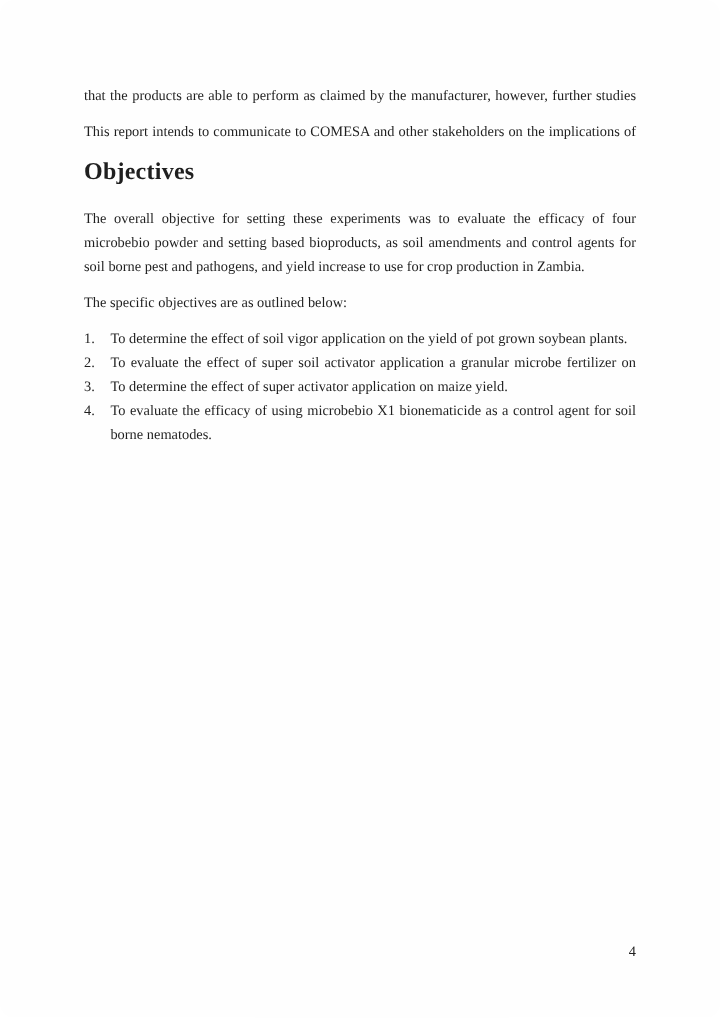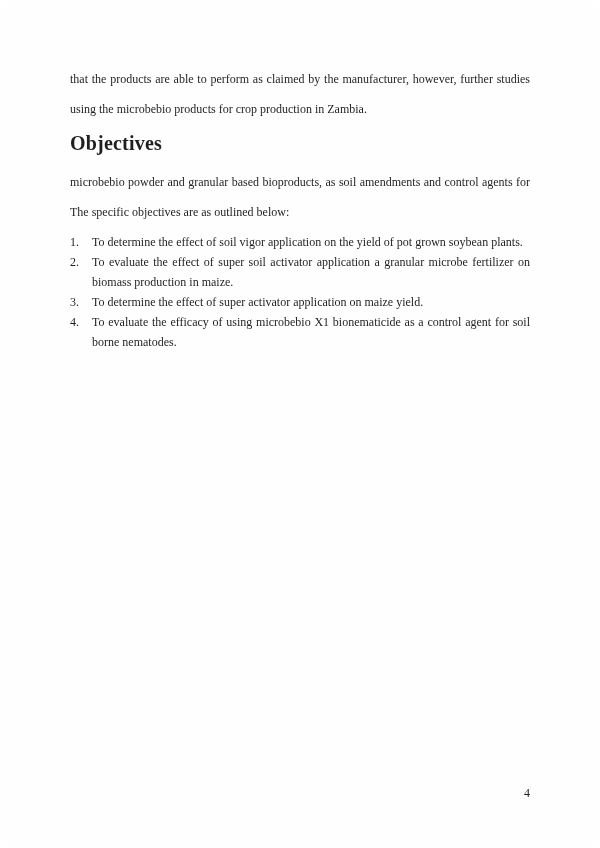--- a/index.html
+++ b/index.html
@@ -47,41 +47,42 @@
 </style>
 </head>
 <body>
 
 <div class="page">
   <div class="content" id="doc-content">
       <div class="paragraph">
         <div class="line jline">that the products are able to perform as claimed by the manufacturer, however, further studies</div>
       </div>
       <div class="paragraph">
-        <div class="line">using the microbebio products for crop production in Zambia.</div>
+        <div class="line jline">This report intends to communicate to COMESA and other stakeholders on the implications of</div>
       </div>
       <div class="heading">Objectives</div>
       <div class="paragraph">
-        <div class="line jline">microbebio powder and granular based bioproducts, as soil amendments and control agents for</div>
+        <div class="line jline">The overall objective for setting these experiments was to evaluate the efficacy of four</div>
+        <div class="line jline">microbebio powder and setting based bioproducts, as soil amendments and control agents for</div>
+        <div class="line">soil borne pest and pathogens, and yield increase to use for crop production in Zambia.</div>
       </div>
       <div class="paragraph">
         <div class="line">The specific objectives are as outlined below:</div>
       </div>
       <div class="olist">
         <div class="list-item">
           <div class="list-marker">1.</div>
           <div class="list-lines">
             <div class="line">To determine the effect of soil vigor application on the yield of pot grown soybean plants.</div>
           </div>
         </div>
         <div class="list-item">
           <div class="list-marker">2.</div>
           <div class="list-lines">
             <div class="line jline">To evaluate the effect of super soil activator application a granular microbe fertilizer on</div>
-            <div class="line">biomass production in maize.</div>
           </div>
         </div>
         <div class="list-item">
           <div class="list-marker">3.</div>
           <div class="list-lines">
             <div class="line">To determine the effect of super activator application on maize yield.</div>
           </div>
         </div>
         <div class="list-item">
           <div class="list-marker">4.</div>

